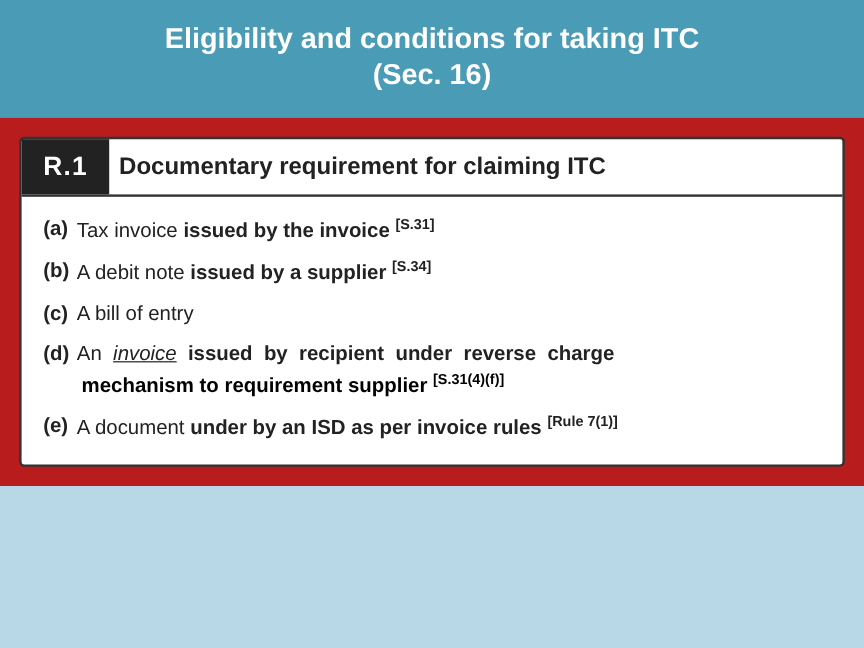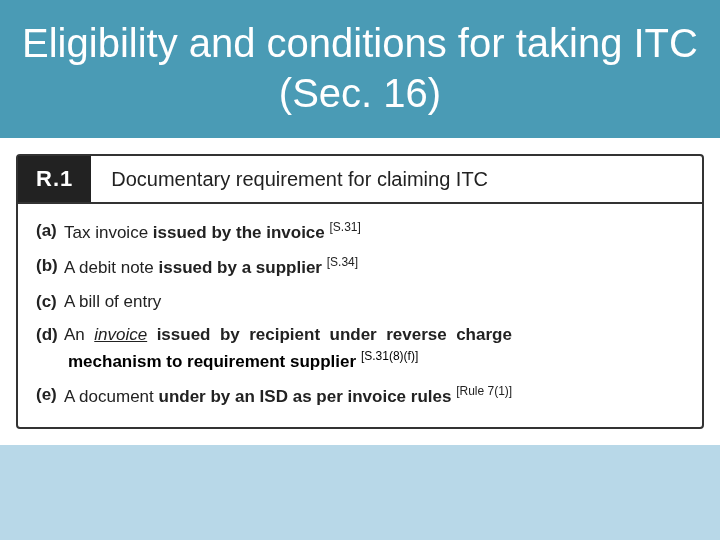--- a/index.html
+++ b/index.html
@@ -12,27 +12,27 @@
     }
 
     .header {
       background: #4a9bb5;
       text-align: center;
       padding: 18px 20px 20px;
     }
 
     .header-title {
       color: white;
-      font-size: 40px;
-      font-weight: normal;
+      font-size: 24px;
+      font-weight: bold;
       line-height: 1.25;
     }
 
     .content-area {
-      background: #ffffff;
+      background: #b91c1c;
       padding: 16px 16px 16px 16px;
     }
 
     .card {
       background: white;
       border: 2px solid #333;
       border-radius: 4px;
       padding: 0 0 14px 0;
     }
 
@@ -48,23 +48,23 @@
       color: white;
       font-size: 22px;
       font-weight: bold;
       padding: 10px 18px;
       margin-right: 0;
       letter-spacing: 1px;
     }
 
     .card-header-title {
       font-size: 20px;
-      font-weight: normal;
+      font-weight: bold;
       color: #222;
-      padding: 10px 20px;
+      padding: 10px 8px;
     }
 
     .list-item {
       display: flex;
       align-items: flex-start;
       padding: 5px 18px 4px 18px;
       font-size: 17px;
       line-height: 1.45;
     }
 
@@ -79,21 +79,21 @@
       color: #222;
       flex: 1;
     }
 
     .bold {
       font-weight: bold;
     }
 
     .small-ref {
       font-size: 12px;
-      font-weight: normal;
+      font-weight: bold;
       vertical-align: super;
       text-align: center;
     }
   </style>
 </head>
 <body>
 
 <div class="header">
   <div class="header-title">
     <span>Eligibility and conditions for taking ITC</span><br>
@@ -134,21 +134,21 @@
     </div>
 
     <div class="list-item" style="flex-direction: column; padding-left: 18px; padding-right: 18px;">
       <div style="display:flex; align-items: flex-start;">
         <span class="item-label bold" style="min-width:28px;">(d)&nbsp;</span>
         <span class="item-content">
           An &nbsp;<span style="font-style:italic; font-weight:normal;text-decoration:underline;">invoice</span>&nbsp; <strong>issued &nbsp;by &nbsp;recipient &nbsp;under</strong> &nbsp;<strong>reverse &nbsp;charge</strong>
         </span>
       </div>
       <div style="padding-left: 32px;">
-        <strong>mechanism to requirement supplier</strong> <span class="small-ref">[S.31(8)(f)]</span>
+        <strong>mechanism to requirement supplier</strong> <span class="small-ref">[S.31(4)(f)]</span>
       </div>
     </div>
 
     <div class="list-item">
       <span class="item-label bold">(e)&nbsp;</span>
       <span class="item-content">
         A document <strong>under by an ISD</strong> <strong>as per invoice rules</strong> <span class="small-ref">[Rule 7(1)]</span>
       </span>
     </div>
 

